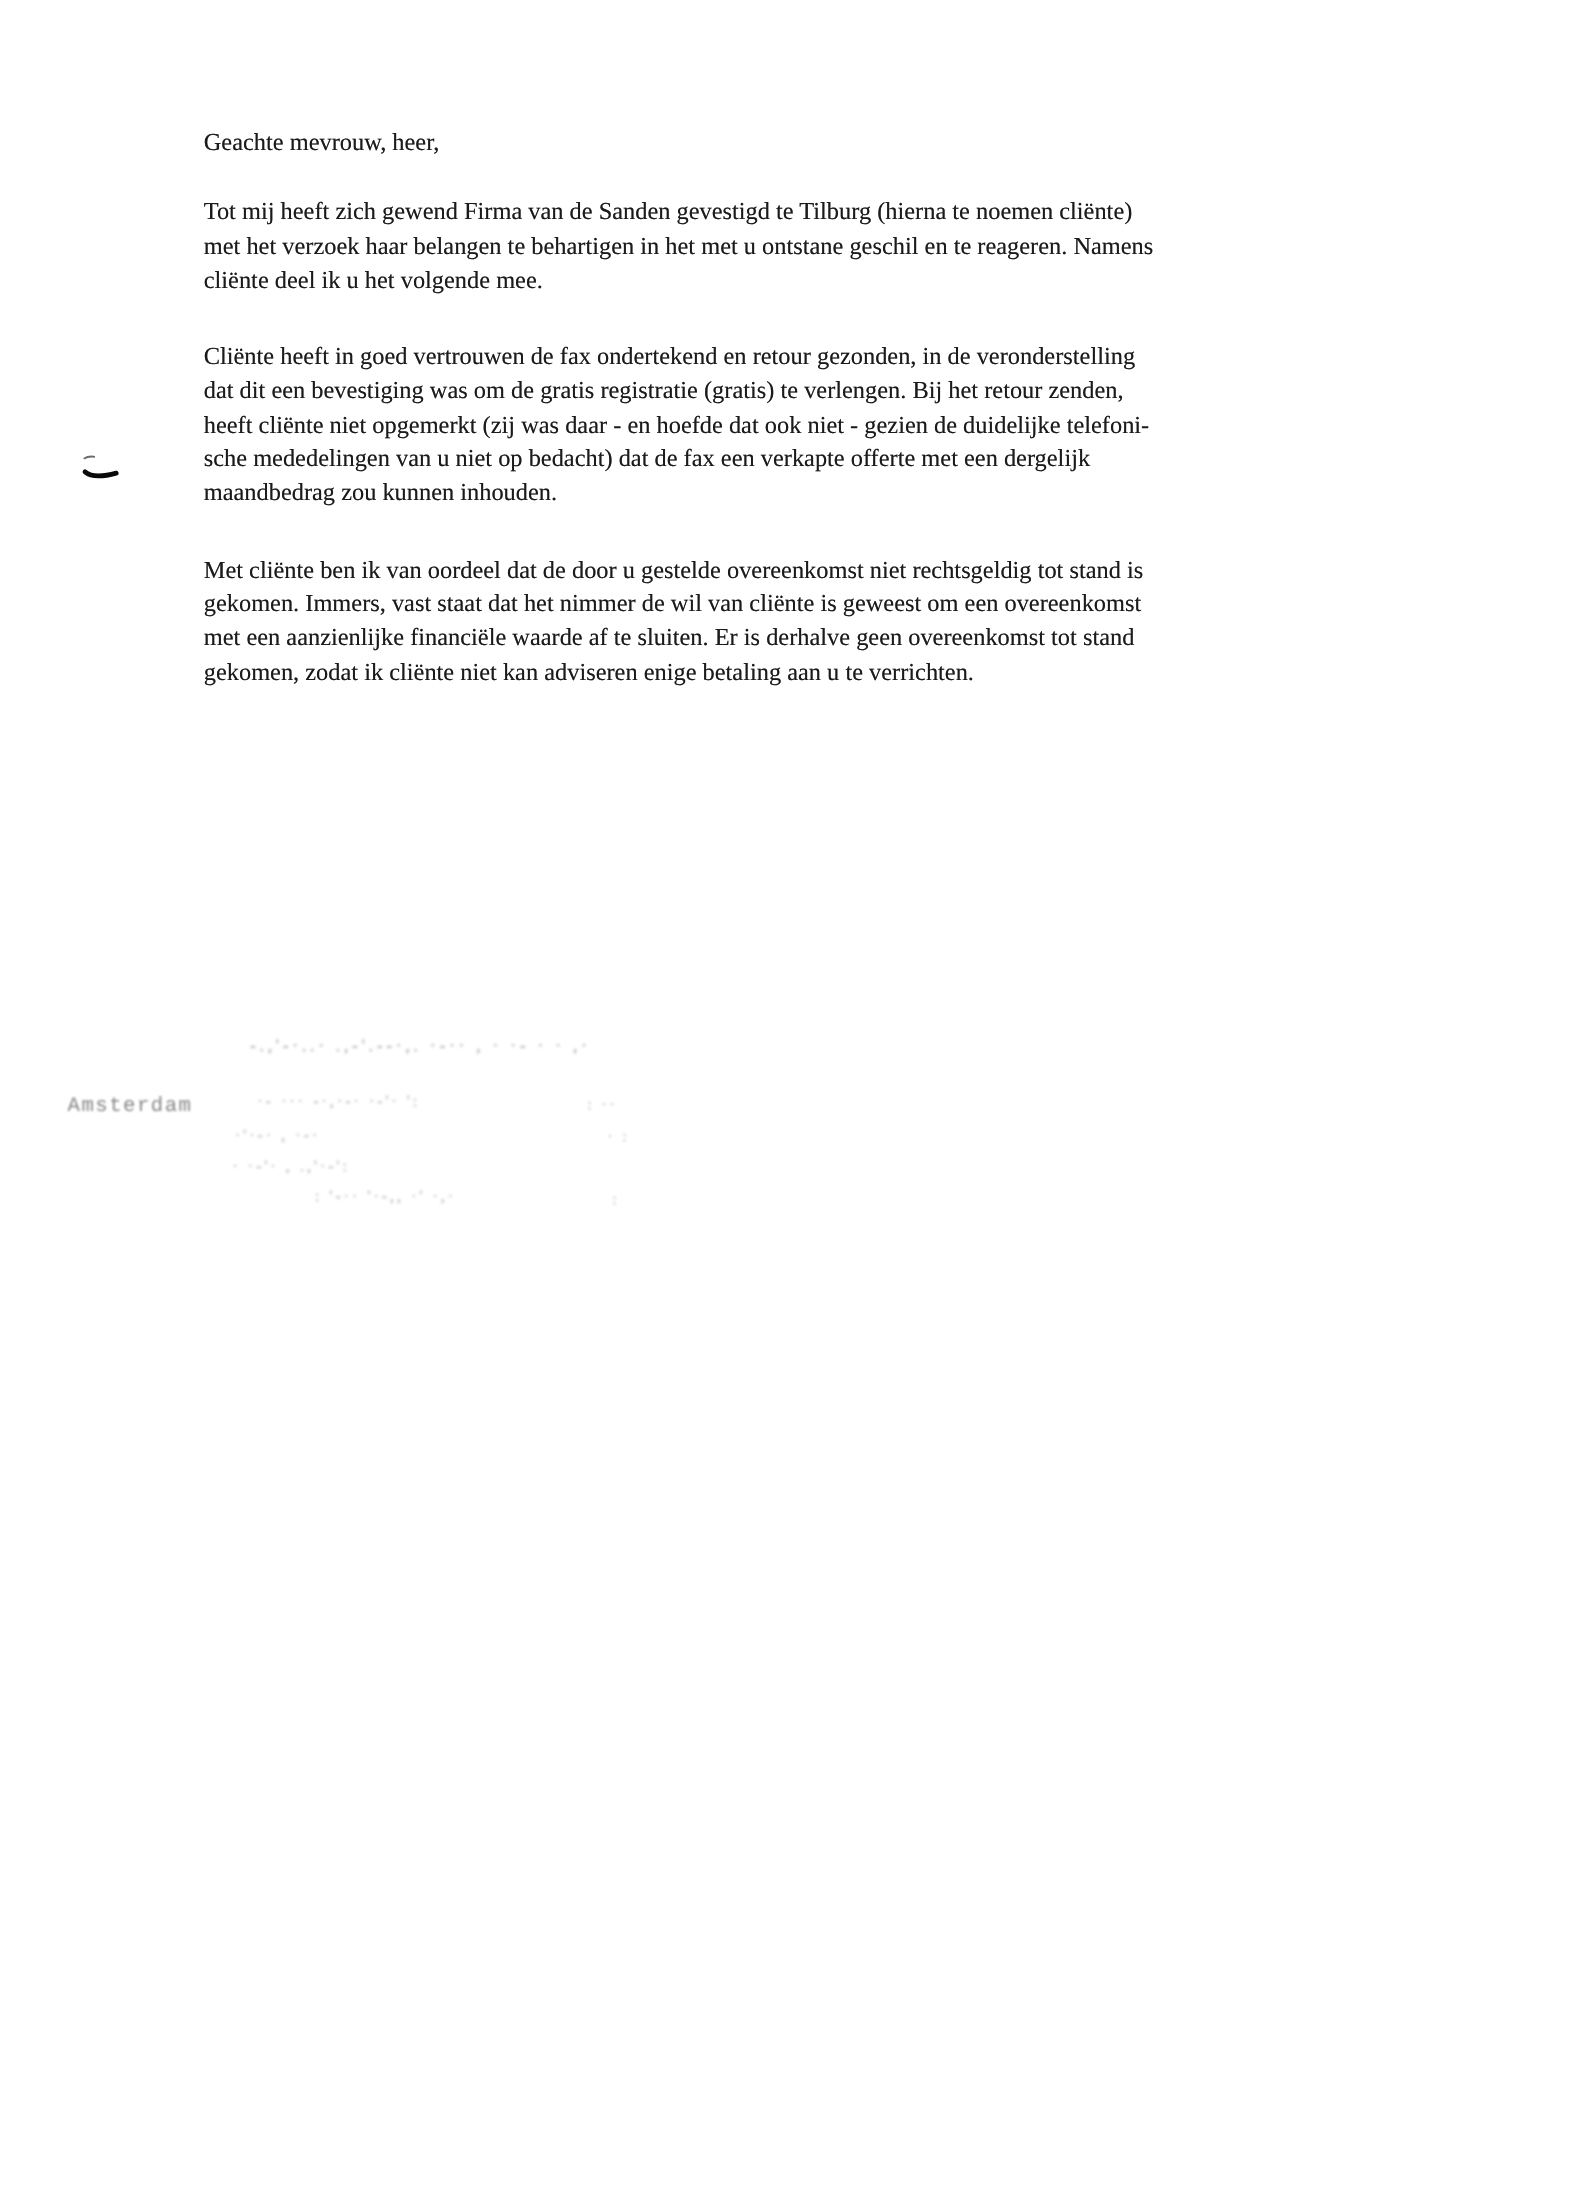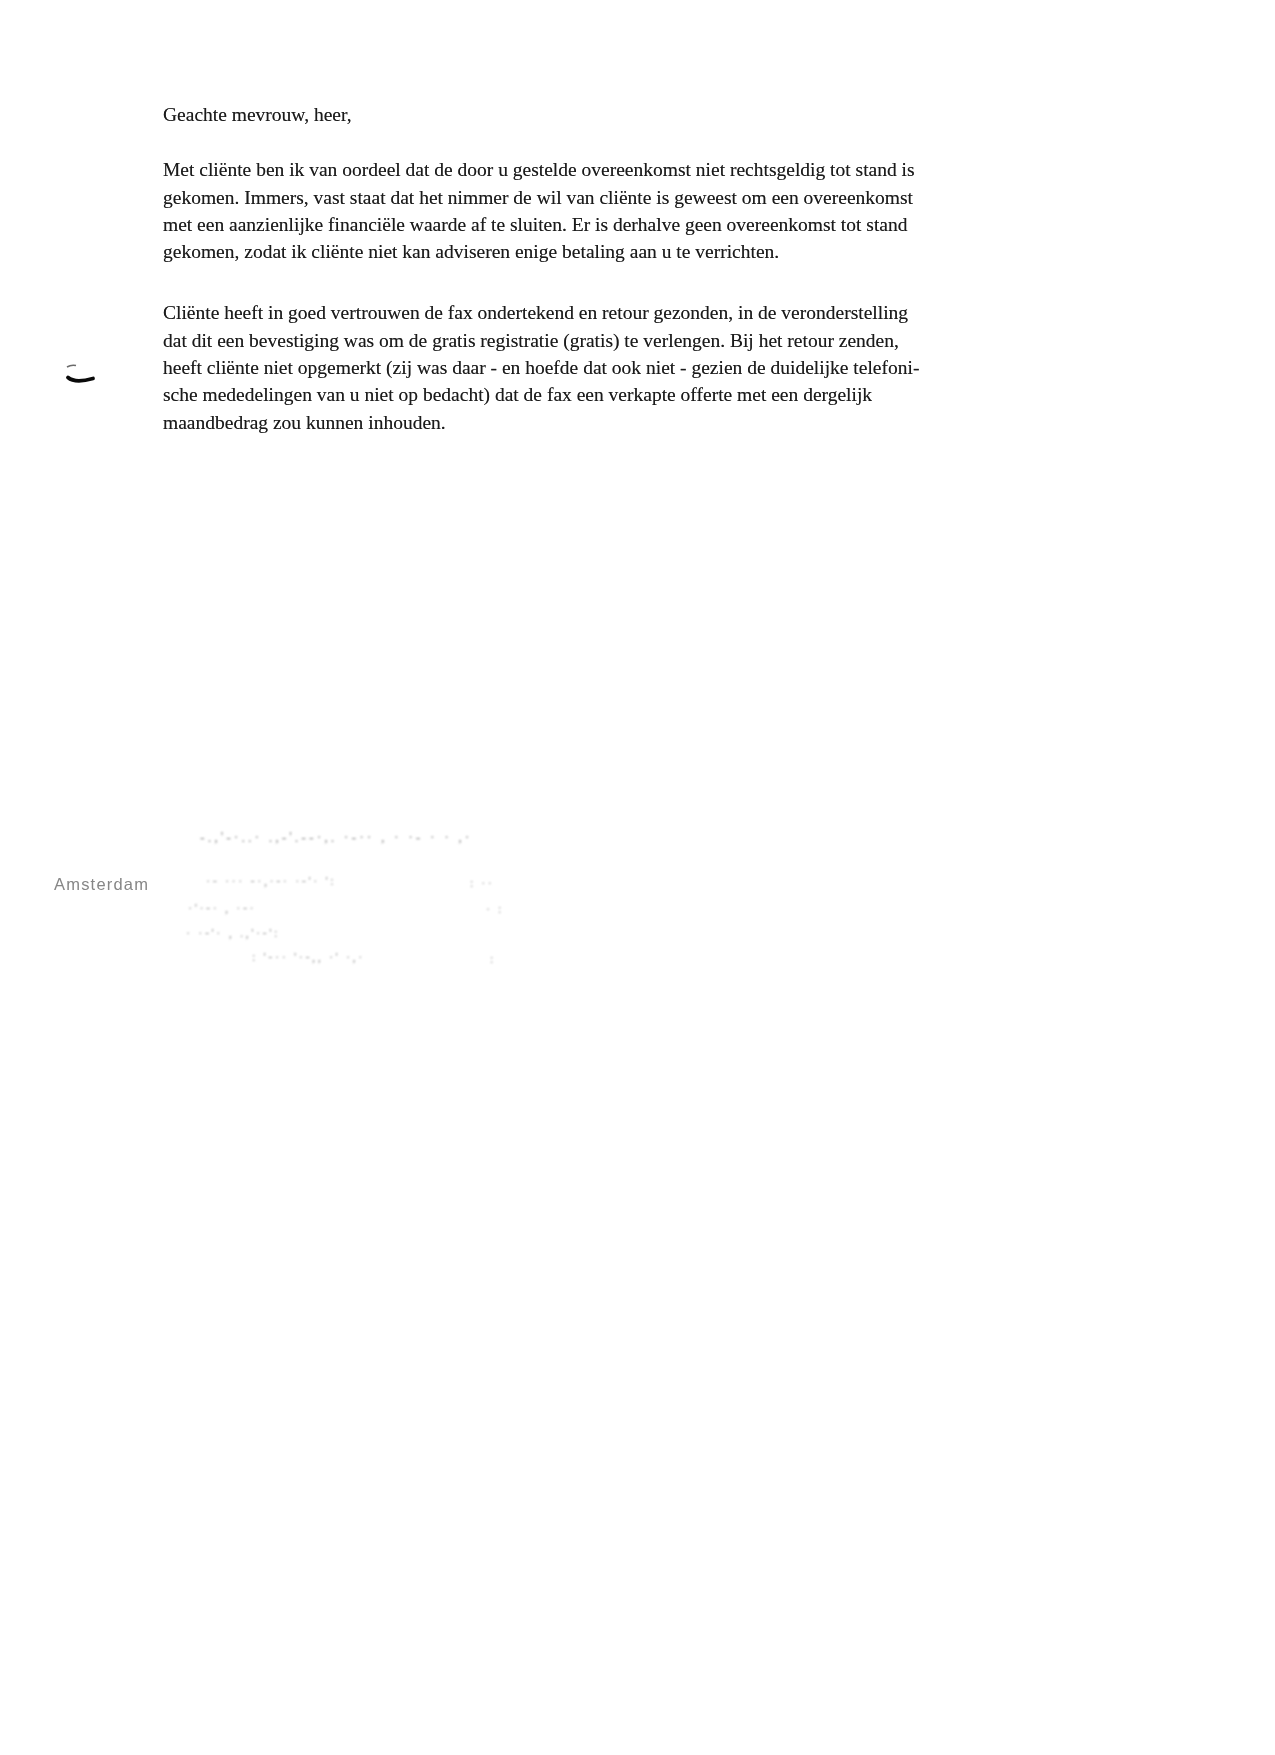--- a/index.html
+++ b/index.html
@@ -53,21 +53,21 @@
     left: 200px;
     top: 830px;
     font-size: 14px;
     letter-spacing: 3px;
     color: #949494;
   }
   .footer-city {
     position: absolute;
     left: 54px;
     top: 875px;
-    font-family: Liberation Sans, sans-serif;
+    font-family: Liberation Mono, monospace;
     font-size: 16.5px;
     letter-spacing: 1.2px;
     color: #868686;
     filter: blur(0.75px);
     white-space: nowrap;
   }
   .addr-1 { left: 206px; top: 874px; }
   .addr-2 { left: 188px; top: 901px; }
   .addr-3 { left: 186px; top: 926px; }
   .addr-4 { left: 252px; top: 950px; }
@@ -75,29 +75,32 @@
   .right-2 { left: 486px; top: 902px; font-size: 12px; }
   .right-3 { left: 490px; top: 952px; font-size: 12px; }
 </style>
 </head>
 <body>
 
 <div class="page">
 
   <div class="letter">
     <p class="salutation">Geachte mevrouw, heer,</p>
-    <p>Met cliënte ben ik van oordeel dat de door u gestelde overeenkomst niet rechtsgeldig tot stand is
-gekomen. Immers, vast staat dat het nimmer de wil van cliënte is geweest om een overeenkomst
-met een aanzienlijke financiële waarde af te sluiten. Er is derhalve geen overeenkomst tot stand
-gekomen, zodat ik cliënte niet kan adviseren enige betaling aan u te verrichten.</p>
+    <p>Tot mij heeft zich gewend Firma van de Sanden gevestigd te Tilburg (hierna te noemen cliënte)
+met het verzoek haar belangen te behartigen in het met u ontstane geschil en te reageren. Namens
+cliënte deel ik u het volgende mee.</p>
     <p>Cliënte heeft in goed vertrouwen de fax ondertekend en retour gezonden, in de veronderstelling
 dat dit een bevestiging was om de gratis registratie (gratis) te verlengen. Bij het retour zenden,
 heeft cliënte niet opgemerkt (zij was daar - en hoefde dat ook niet - gezien de duidelijke telefoni-
 sche mededelingen van u niet op bedacht) dat de fax een verkapte offerte met een dergelijk
 maandbedrag zou kunnen inhouden.</p>
+    <p>Met cliënte ben ik van oordeel dat de door u gestelde overeenkomst niet rechtsgeldig tot stand is
+gekomen. Immers, vast staat dat het nimmer de wil van cliënte is geweest om een overeenkomst
+met een aanzienlijke financiële waarde af te sluiten. Er is derhalve geen overeenkomst tot stand
+gekomen, zodat ik cliënte niet kan adviseren enige betaling aan u te verrichten.</p>
   </div>
 
   <svg class="margin-mark" viewBox="0 0 42 32" xmlns="http://www.w3.org/2000/svg">
     <path d="M9 9 q4 -2.5 9 -1.5" stroke="#3a3a3a" stroke-width="1.5" fill="none" opacity="0.75"></path>
     <path d="M10 19.5 q7 6 25 1" stroke="#0a0a0a" stroke-width="3.8" fill="none" stroke-linecap="round"></path>
   </svg>
 
   <div class="smudge closing-smudge">-.,'-·..·  .,-'.--·,.  ·-··  ,  ·  ·-  ·  ·  ,·</div>
 
   <div class="footer-city">Amsterdam</div>

